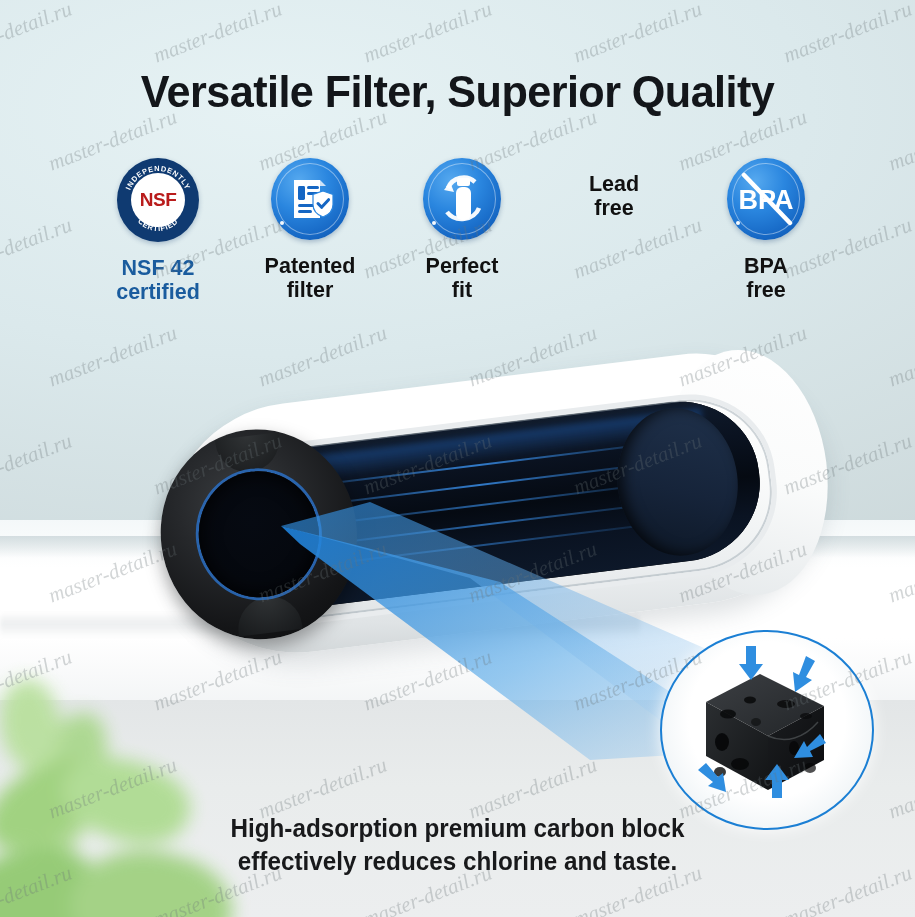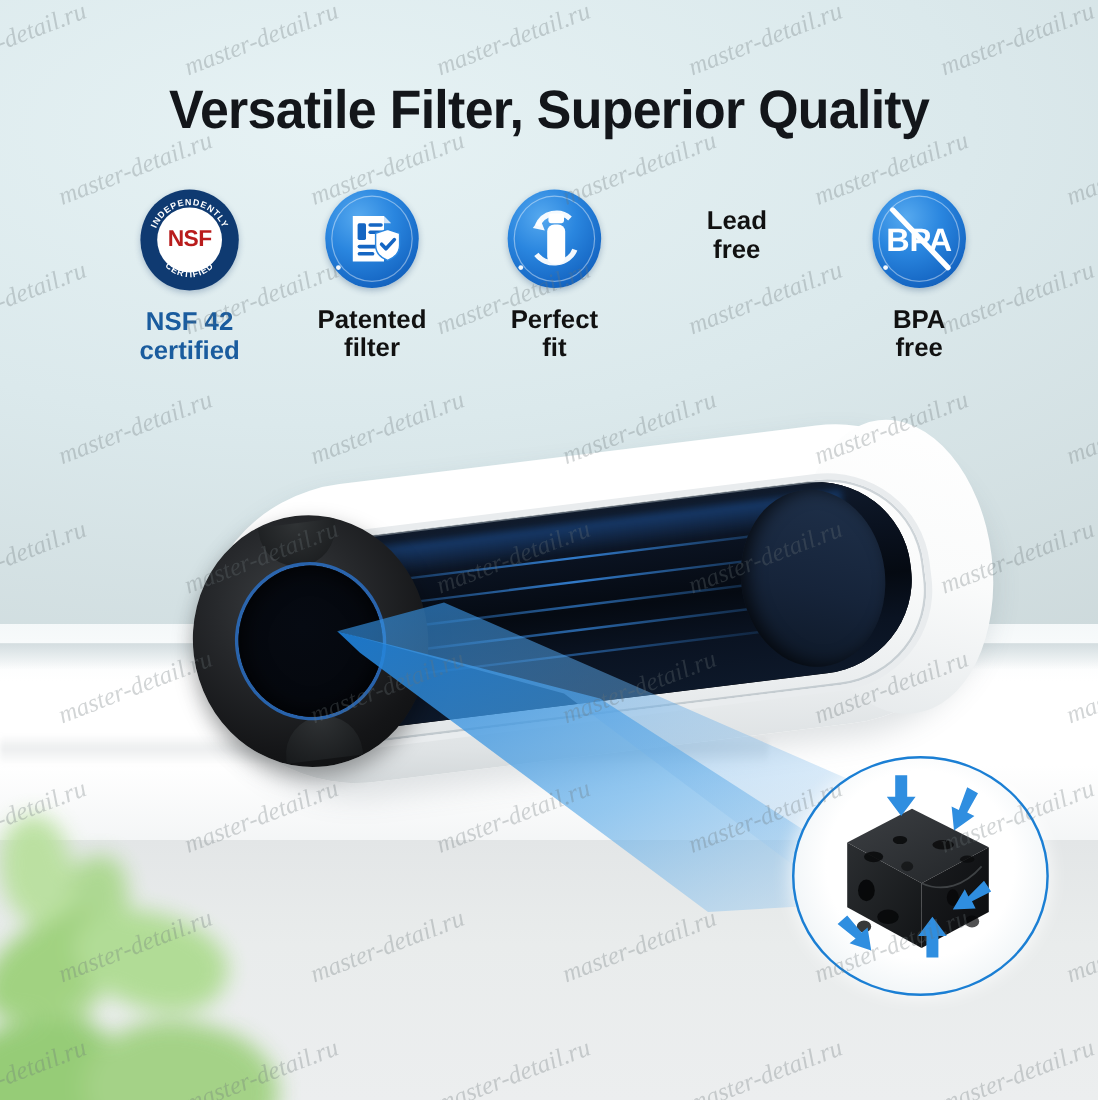--- a/index.html
+++ b/index.html
@@ -387,20 +387,24 @@
           <polygon points="146,26 155,31 146,47 152,50 135,62 133,42 139,45"></polygon>
           <polygon points="160,104 166,113 150,121 153,127 134,128 144,111 147,117"></polygon>
           <polygon points="112,168 122,168 122,150 129,150 117,134 105,150 112,150"></polygon>
           <polygon points="38,140 46,133 58,147 63,143 66,162 48,156 53,152"></polygon>
         </g>
       </svg>
     </div>
 
   </div>
 
+  <div class="caption">
+    <div>High-adsorption premium carbon block</div>
+    <div>effectively reduces chlorine and taste.</div>
+  </div>
 
   <div class="wm">
       <span style="left: -60px; top: 20px;">master-detail.ru</span>
       <span style="left: 150px; top: 20px;">master-detail.ru</span>
       <span style="left: 360px; top: 20px;">master-detail.ru</span>
       <span style="left: 570px; top: 20px;">master-detail.ru</span>
       <span style="left: 780px; top: 20px;">master-detail.ru</span>
       <span style="left: 45px; top: 128px;">master-detail.ru</span>
       <span style="left: 255px; top: 128px;">master-detail.ru</span>
       <span style="left: 465px; top: 128px;">master-detail.ru</span>

